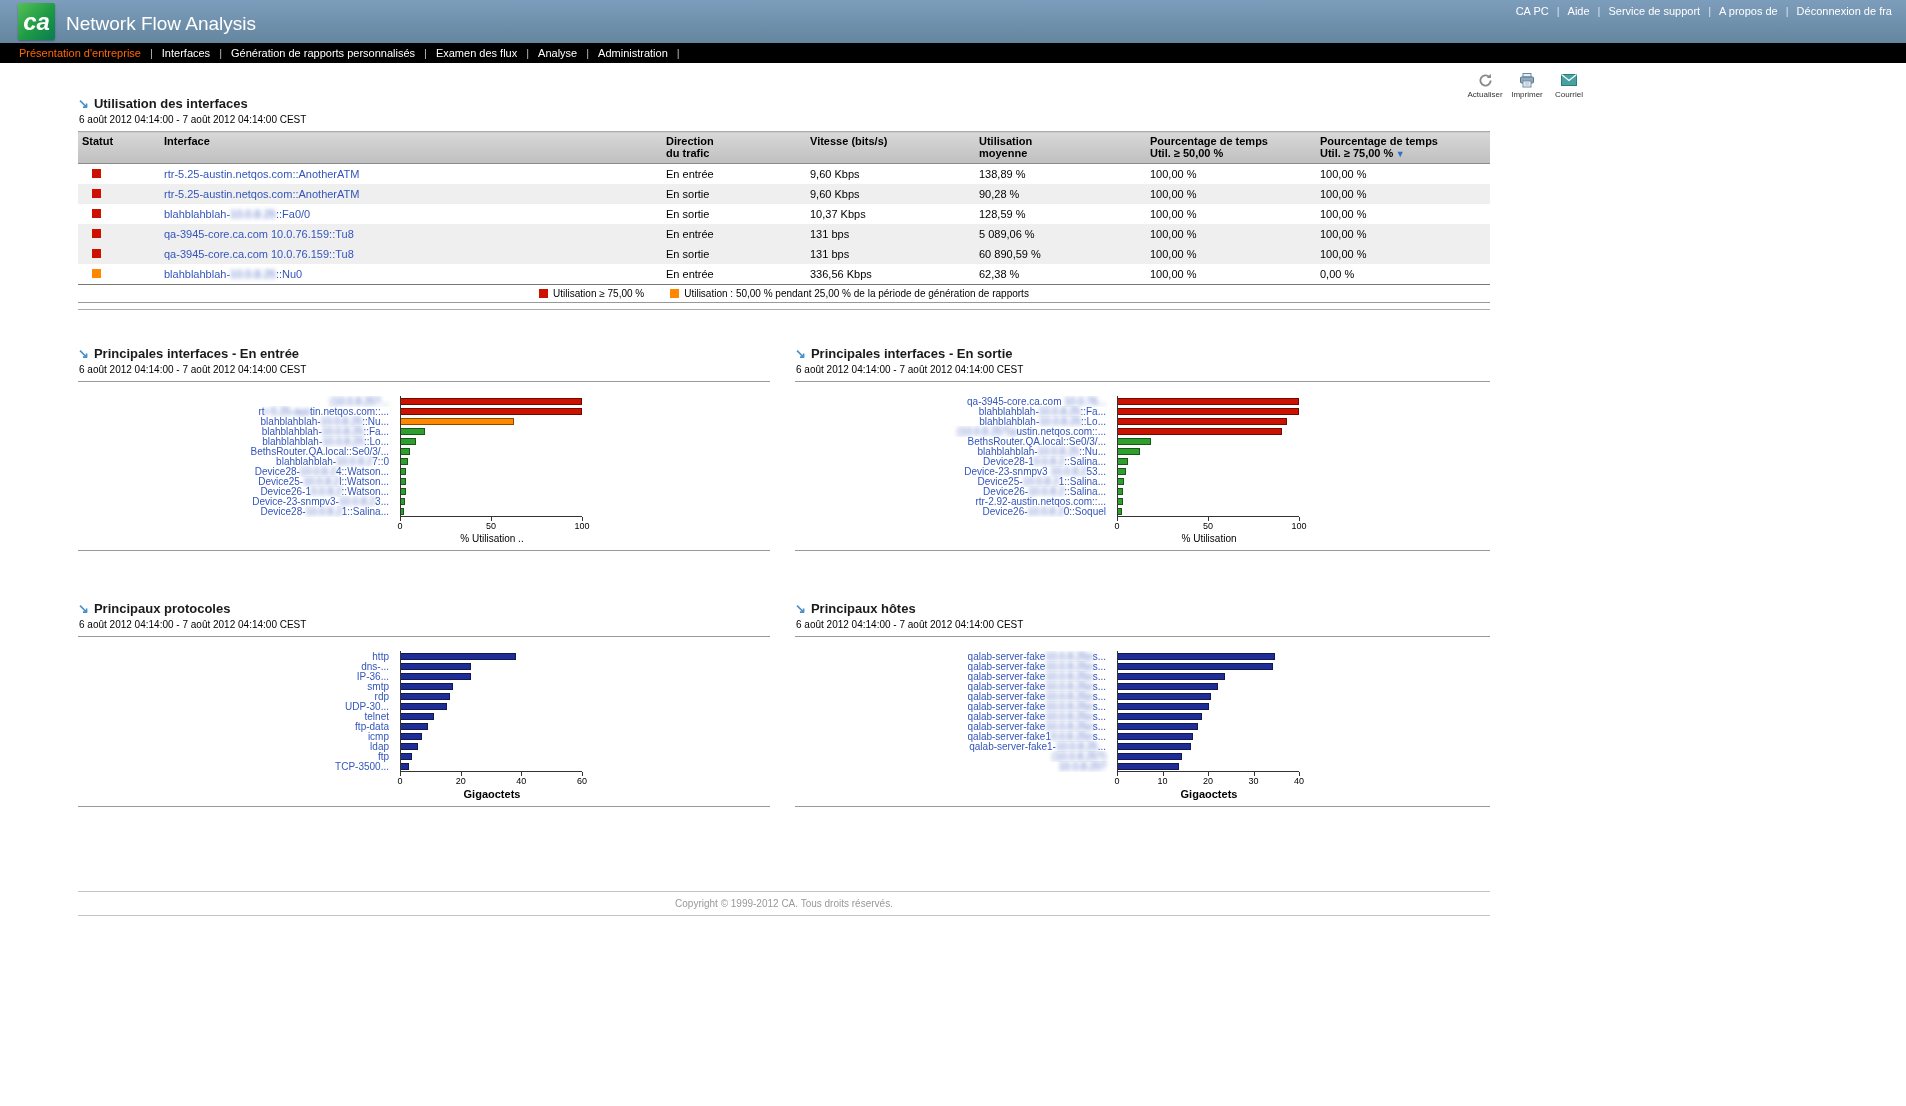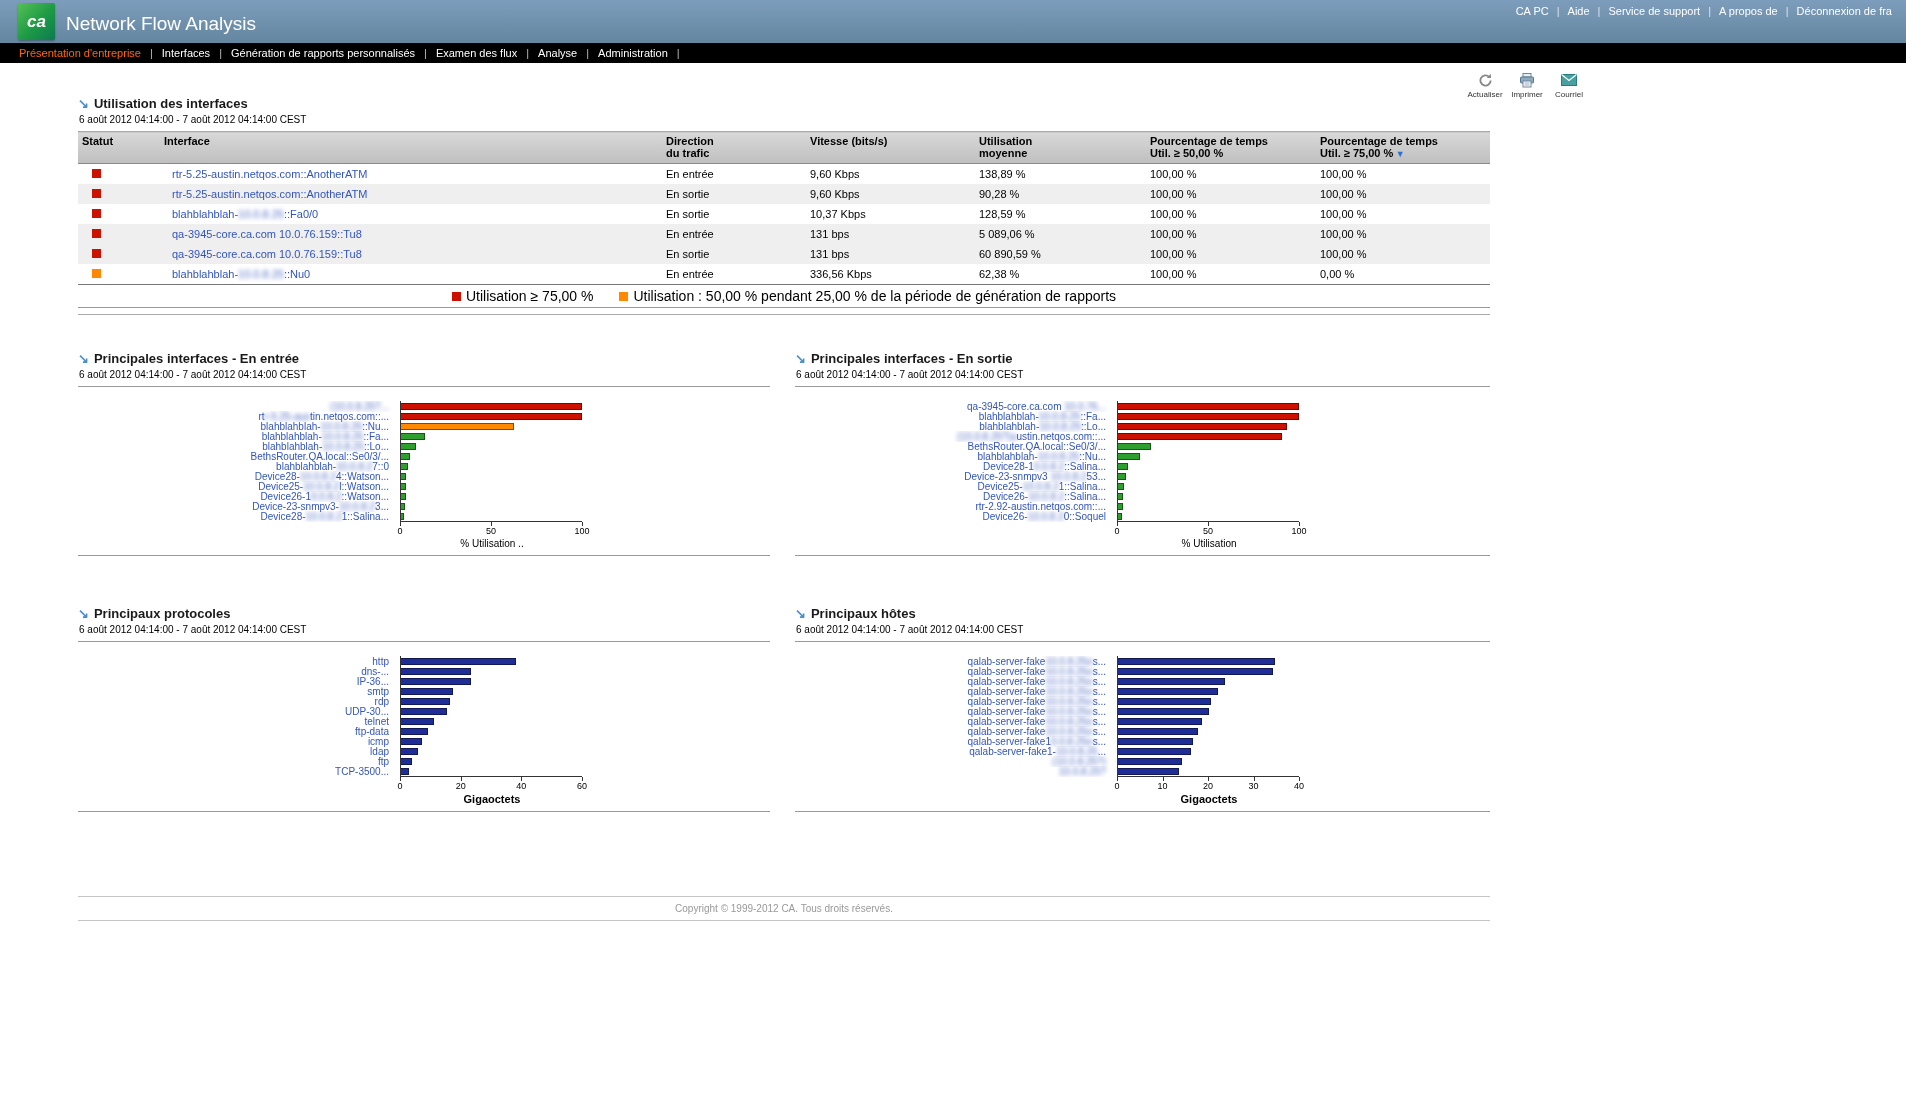--- a/index.html
+++ b/index.html
@@ -3,21 +3,21 @@
 <meta charset="utf-8">
 <style>
   * { box-sizing: border-box; margin: 0; padding: 0; }
   html,body { background:#fff; }
   body { width:1906px; height:1106px; font-family:"Liberation Sans", sans-serif; color:#000; overflow:hidden; }
 
   
   .topbar { position:relative; height:43px; background:linear-gradient(#7d9dbc,#64869f); }
   .logo { position:absolute; left:18px; top:3px; width:37px; height:37px;
           background:linear-gradient(135deg,#55c055 0%,#1d9a45 55%,#0c7a52 100%);
-          color:#fff; font-weight:bold; font-style:italic; font-size:17px;
+          color:#fff; font-weight:bold; font-style:italic; font-size:24px;
           display:flex; align-items:center; justify-content:center; border-radius:2px;
           box-shadow:0 1px 2px rgba(0,0,0,.3); }
   .app-title { position:absolute; left:66px; top:13px; font-size:19px; font-weight:400; color:#fff; }
   .top-links { position:absolute; right:14px; top:5px; font-size:11px; color:#fff; display:flex; gap:8px; align-items:center; }
   .toplink { cursor:pointer; white-space:nowrap; }
   .sep { color:#d7e2ec; }
 
   
   .mainnav { height:20px; background:#000; display:flex; align-items:center; padding-left:10px; font-size:11px; color:#fff; }
   .navitem { padding:0 9px; cursor:pointer; white-space:nowrap;text-align:right; }
@@ -39,23 +39,23 @@
 
   
   table.util { width:100%; border-collapse:collapse; table-layout:fixed; }
   table.util th { background:linear-gradient(#d8d8d8,#bfbfbf); border-top:1px solid #aaa; border-bottom:1px solid #8a8a8a;
                   font-size:11px; text-align:left; vertical-align:top; padding:3px 4px; line-height:12px; cursor:pointer; }
   table.util td { font-size:11px; padding:4px; height:20px; overflow:hidden; white-space:nowrap; }
   table.util tr.alt td { background:#efefef; }
   .sort-arrow { color:#2f6fd0; font-size:9px; }
   .square { display:inline-block; width:9px; height:9px; }
   .c-status { padding-left:14px !important; }
-  .iface-link { color:#3355bb; text-decoration:none; cursor:pointer;margin-left:8px; }
+  .iface-link { color:#3355bb; text-decoration:none; cursor:pointer; }
   .legend { display:flex; justify-content:center; align-items:center; gap:26px; border-top:1px solid #777;
-            border-bottom:1px solid #999; padding:3px 0; font-size:14px; }
+            border-bottom:1px solid #999; padding:3px 0; font-size:10px; }
   .legend-item { display:inline-flex; align-items:center; gap:5px; }
   .table-end { border-bottom:1px solid #aaa; height:7px; }
 
   
   .charts-grid { display:grid; grid-template-columns:692px 695px; column-gap:25px; row-gap:50px; margin-top:36px; }
   .chart-frame { border-top:1px solid #999; border-bottom:1px solid #999; padding:14px 0 6px; margin-top:2px; }
   .crow { display:flex; align-items:center; height:10px; }
   .clabel { width:322px; flex:0 0 322px; text-align:right; padding-right:11px; font-size:10px; color:#3355bb;
             white-space:nowrap; overflow:hidden; cursor:pointer; }
   .cbar-area { flex:0 0 182px; width:182px; border-left:1px solid #333; height:10px; display:flex; align-items:center; }

